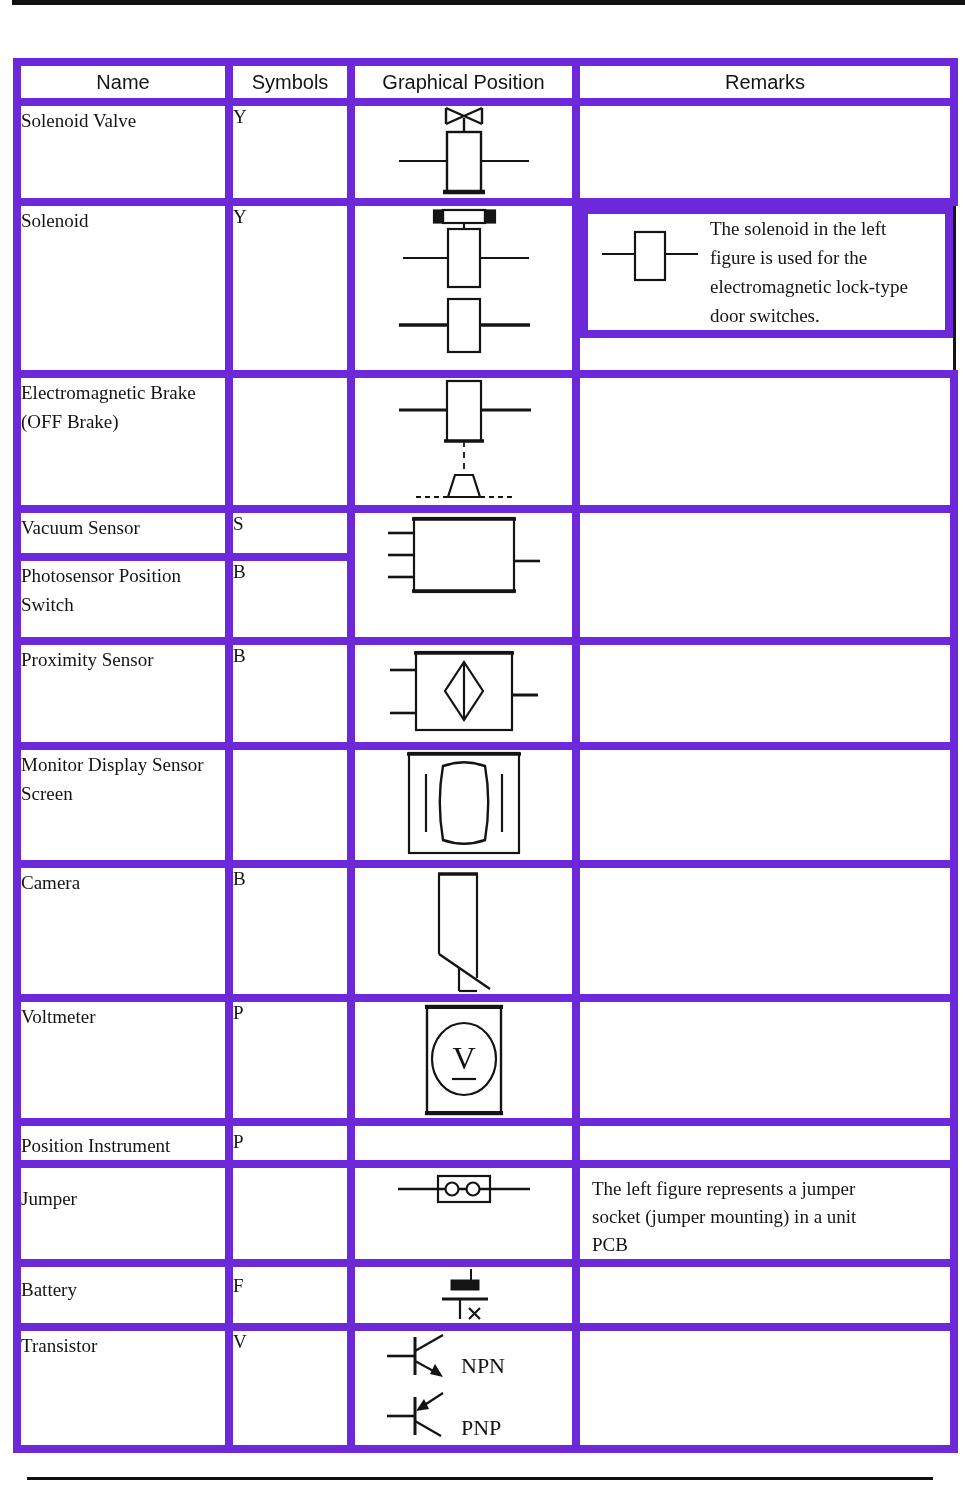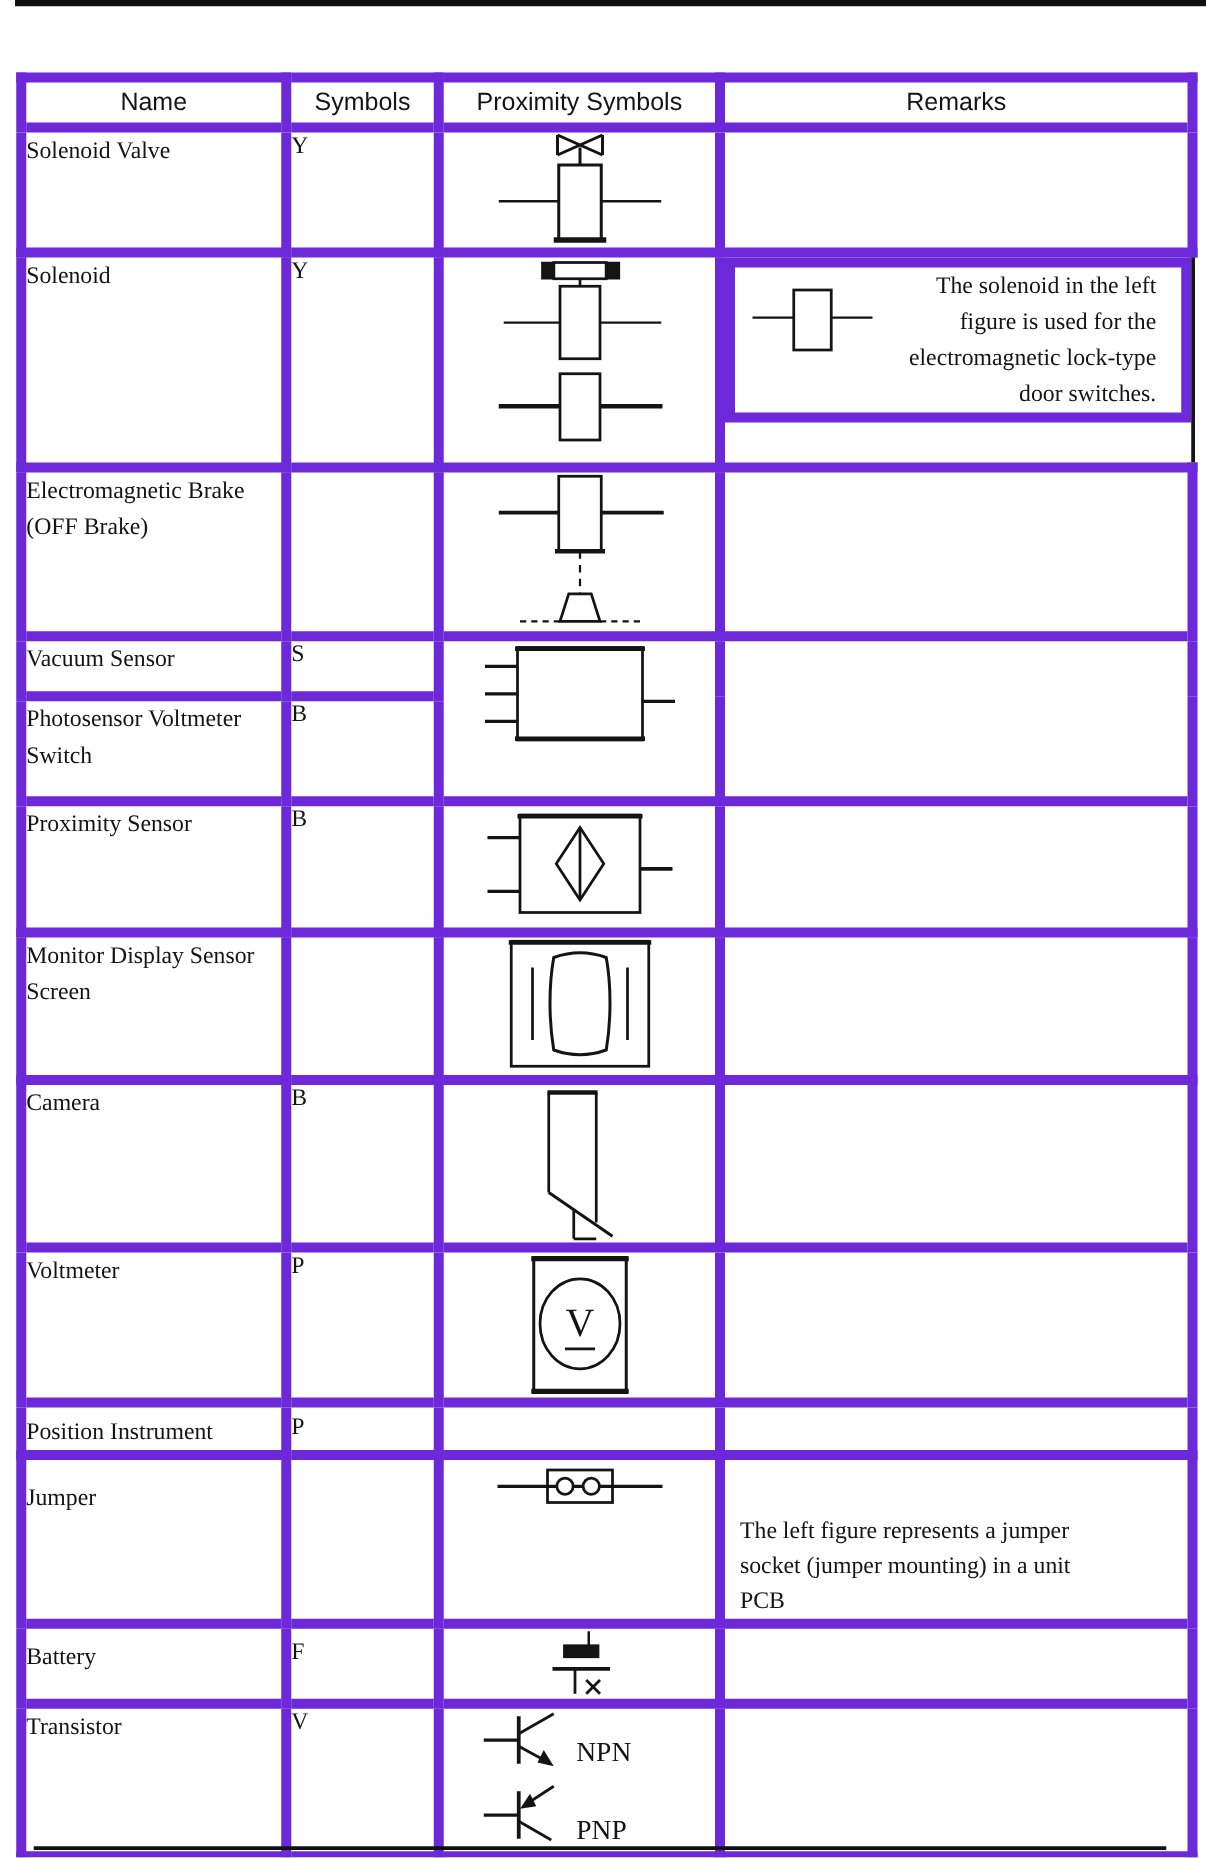--- a/index.html
+++ b/index.html
@@ -30,22 +30,22 @@
     font-size:19px; line-height:29px; padding:12px 22px 0 20px;
   }
   .name-mid { padding-top:9px; }
   .sym { font-size:19px; padding:12px 0 0 26px; }
   .sym-mid { padding-top:8px; }
   .gfx { text-align:center; vertical-align:middle; }
   .gfx-top { vertical-align:top; padding-top:7px; }
   .rmk { font-size:19px; }
   .rmk-flex { display:flex; align-items:flex-start; padding-top:14px; }
   .rmk-fig { margin:12px 0 0 12px; flex:none; }
-  .rmk-text { line-height:29px; margin-left:10px; width:215px;text-align:right; }
-  .rmk-text-jumper { line-height:28px; padding:7px 0 0 12px; width:300px;margin-top:36px; }
+  .rmk-text { line-height:29px; margin-left:10px; width:215px; }
+  .rmk-text-jumper { line-height:28px; padding:7px 0 0 12px; width:300px; }
   svg { display:block; margin:0 auto; }
   svg text { font-family:"Liberation Serif", serif; fill:#141414; }
 </style>
 </head>
 <body>
 
 <div class="page">
   <div class="top-rule"></div>
 
   <div class="tbl-wrap">
@@ -54,21 +54,21 @@
           <col style="width:212px">
           <col style="width:122px">
           <col style="width:225px">
           <col style="width:378px">
         </colgroup>
 
     <tbody>
           <tr class="hb" style="height:40px">
       <th>Name</th>
       <th>Symbols</th>
-      <th>Proximity Symbols</th>
+      <th>Graphical Position</th>
       <th>Remarks</th>
     </tr>
 
     <tr style="height:96px">
       <td class="name">Solenoid Valve</td>
       <td class="sym">Y</td>
       <td class="gfx">
         <svg width="150" height="92" viewBox="0 0 150 92">
           <g stroke="#141414" stroke-width="2.4" fill="none">
             <line x1="57" y1="2" x2="93" y2="18"></line>
@@ -150,21 +150,21 @@
             <line x1="4" y1="42" x2="30" y2="42" stroke-width="2.6"></line>
             <line x1="4" y1="64" x2="30" y2="64" stroke-width="2.6"></line>
             <line x1="130" y1="48" x2="156" y2="48" stroke-width="2.6"></line>
           </g>
         </svg>
       </td>
       <td class="rmk" rowspan="2"></td>
     </tr>
 
     <tr class="bb4" style="height:84px">
-      <td class="name name-mid">Photosensor Voltmeter Switch</td>
+      <td class="name name-mid">Photosensor Position Switch</td>
       <td class="sym sym-mid">B</td>
     </tr>
 
     <tr style="height:105px">
       <td class="name">Proximity Sensor</td>
       <td class="sym">B</td>
       <td class="gfx">
         <svg width="160" height="92" viewBox="0 0 160 92">
           <g stroke="#141414" stroke-width="2.2" fill="none">
             <rect x="32" y="7" width="96" height="78"></rect>

